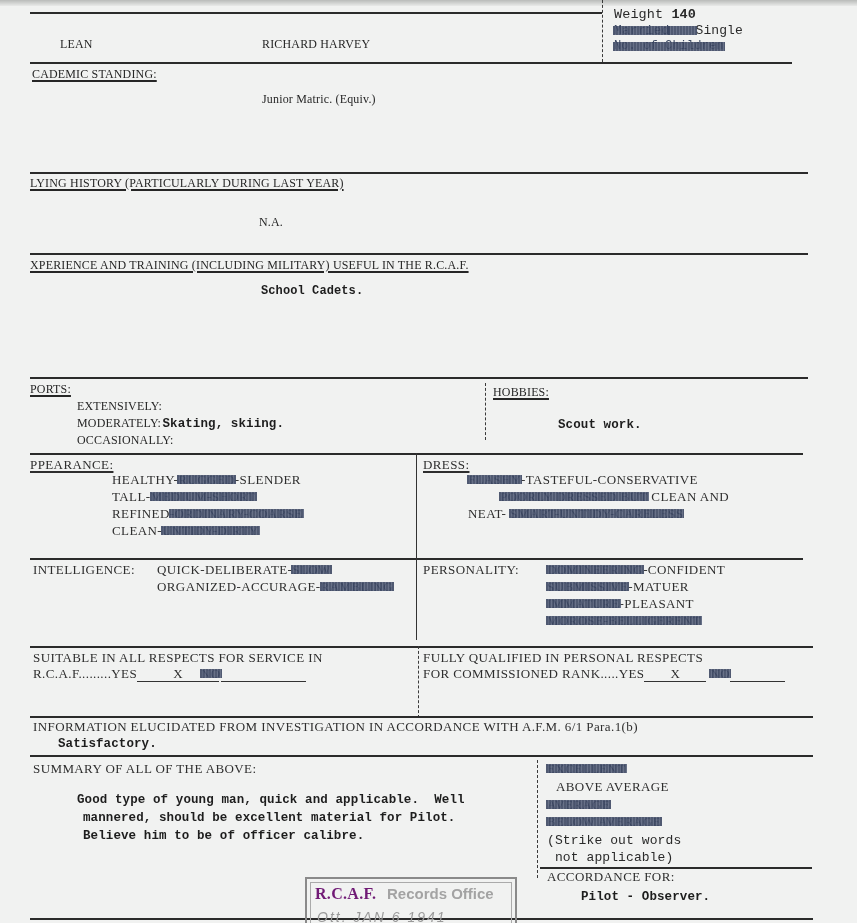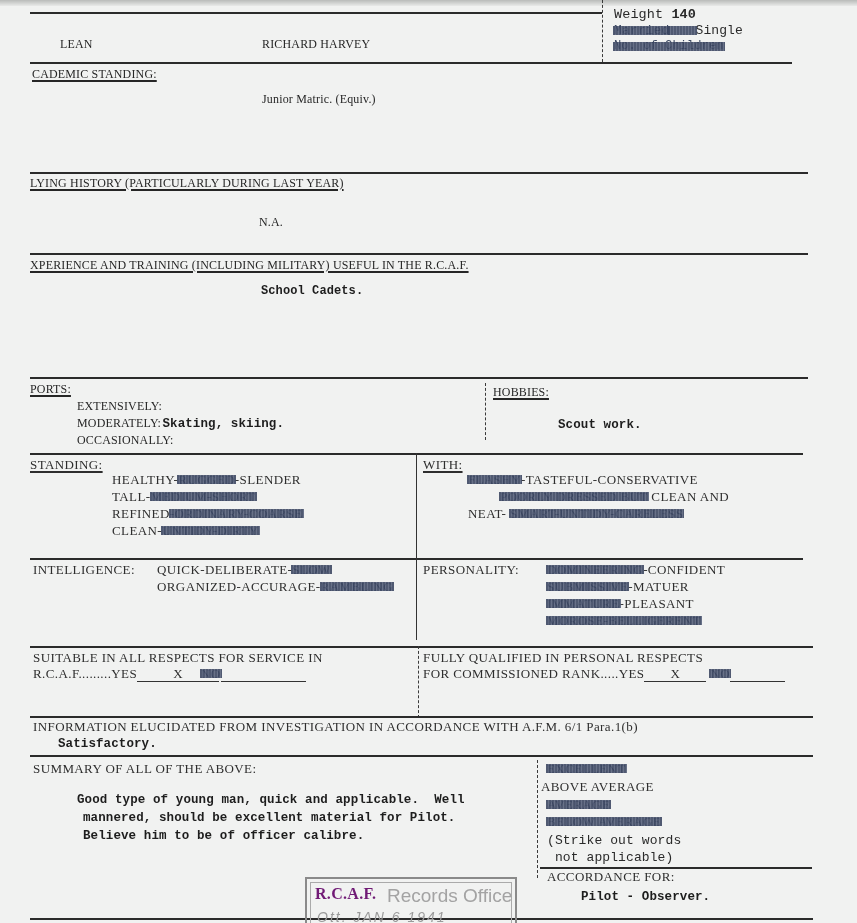--- a/index.html
+++ b/index.html
@@ -27,21 +27,21 @@
     background: repeating-linear-gradient(90deg, #3a4560 0 2px, #56607a 2px 3px);
     opacity: 0.88;
   }
   .blank { display: inline-block; border-bottom: 1.4px solid #333; }
   .stamp {
     position: absolute; left: 305px; top: 877px; width: 212px; height: 46px;
     border: 2px solid #8a8a8a; border-bottom: none; box-sizing: border-box;
   }
   .stamp-inner { position: absolute; left: 3px; top: 3px; right: 3px; bottom: 0; border: 1px solid #aaa; border-bottom: none; }
   .stamp-a { position: absolute; left: 8px; top: 6px; font-family: "Liberation Serif", serif; font-size: 16px; color: #701a75; font-weight: bold; letter-spacing: 0.3px; }
-  .stamp-b { position: absolute; left: 80px; top: 6px; font-family: "Liberation Sans", sans-serif; font-size: 19px; color: #a3a3a3; }
+  .stamp-b { position: absolute; left: 80px; top: 6px; font-family: "Liberation Sans", sans-serif; font-size: 15px; color: #a3a3a3; font-weight: bold; }
   .stamp-c { position: absolute; left: 10px; top: 30px; font-family: "Liberation Sans", sans-serif; font-size: 14px; color: #9a9a9a; letter-spacing: 2px; font-style: italic; }
 </style>
 </head>
 <body>
 
 <div class="topshade"></div>
 
 <div class="hr" style="left:30px;top:12px;width:572px;"></div>
 <div class="vr" style="left:602px;top:0;height:62px;"></div>
 <div class="t hd" style="left:60px;top:36px;">LEAN</div>
@@ -66,27 +66,27 @@
 <div class="t hd ul" style="left:30px;top:381px;">PORTS:</div>
 <div class="t hd" style="left:77px;top:398px;">EXTENSIVELY:</div>
 <div class="t" style="left:77px;top:415px;"><span class="hd" style="display:inline-block;">MODERATELY:</span><span class="bold" style="font-size:12.5px;margin-left:-6px;">Skating, skiing.</span></div>
 <div class="t hd" style="left:77px;top:432px;">OCCASIONALLY:</div>
 <div class="vr" style="left:485px;top:383px;height:57px;"></div>
 <div class="t hd ul" style="left:493px;top:384px;">HOBBIES:</div>
 <div class="t bold" style="left:558px;top:418px;font-size:12.5px;">Scout work.</div>
 
 <div class="hr" style="left:30px;top:453px;width:773px;"></div>
 <div class="vrs" style="left:416px;top:453px;height:105px;"></div>
-<div class="t caps ul" style="left:30px;top:457px;">STANDING:</div>
+<div class="t caps ul" style="left:30px;top:457px;">PPEARANCE:</div>
 <div class="t caps" style="left:112px;top:472px;"><span>HEALTHY-</span><span class="struck">RUGGED</span><span>-SLENDER</span></div>
 <div class="t caps" style="left:112px;top:489px;"><span>TALL-</span><span class="struck">MEDIUM-SHORT</span></div>
 <div class="t caps" style="left:112px;top:506px;"><span>REFINED</span><span class="struck">-ORDINARY-COARSE</span></div>
 <div class="t caps" style="left:112px;top:523px;"><span>CLEAN-</span><span class="struck">UNTIDY-DIRTY</span></div>
 
-<div class="t caps ul" style="left:423px;top:457px;">WITH:</div>
+<div class="t caps ul" style="left:423px;top:457px;">DRESS:</div>
 <div class="t caps" style="left:468px;top:472px;"><span class="struck">FLASHY</span><span>-TASTEFUL-CONSERVATIVE</span></div>
 <div class="t caps" style="left:488px;top:489px;padding-left:12px;"><span class="struck">POORLY DRESSED BUT</span><span> CLEAN AND</span></div>
 <div class="t caps" style="left:468px;top:506px;"><span>NEAT- </span><span class="struck">SMART-UNTIDY-CARELESS</span></div>
 
 <div class="hr" style="left:30px;top:558px;width:773px;"></div>
 <div class="vrs" style="left:416px;top:558px;height:82px;"></div>
 <div class="t caps" style="left:33px;top:562px;">INTELLIGENCE:</div>
 <div class="t caps" style="left:157px;top:562px;"><span>QUICK-DELIBERATE-</span><span class="struck">SLOW</span></div>
 <div class="t caps" style="left:157px;top:579px;"><span>ORGANIZED-ACCURAGE-</span><span class="struck">RAMBLING</span></div>
 
@@ -108,21 +108,21 @@
 <div class="t bold" style="left:58px;top:737px;font-size:12.5px;">Satisfactory.</div>
 <div class="hr" style="left:30px;top:755px;width:783px;"></div>
 
 <div class="t caps" style="left:33px;top:761px;">SUMMARY OF ALL OF THE ABOVE:</div>
 <div class="t bold" style="left:77px;top:793px;font-size:12.5px;">Good type of young man, quick and applicable.  Well</div>
 <div class="t bold" style="left:83px;top:811px;font-size:12.5px;">mannered, should be excellent material for Pilot.</div>
 <div class="t bold" style="left:83px;top:829px;font-size:12.5px;">Believe him to be of officer calibre.</div>
 
 <div class="vr" style="left:537px;top:760px;height:118px;"></div>
 <div class="t caps" style="left:547px;top:761px;"><span class="struck">EXCELLENT</span></div>
-<div class="t caps" style="left:541px;top:779px;">ABOVE AVERAGE</div>
+<div class="t caps" style="left:556px;top:779px;">ABOVE AVERAGE</div>
 <div class="t caps" style="left:547px;top:797px;"><span class="struck">AVERAGE</span></div>
 <div class="t caps" style="left:547px;top:814px;text-decoration:underline;"><span class="struck">BELOW AVERAGE</span></div>
 <div class="t" style="left:547px;top:833px;font-size:13px;">(Strike out words</div>
 <div class="t" style="left:547px;top:850px;font-size:13px;"> not applicable)</div>
 <div class="hr" style="left:540px;top:867px;width:272px;"></div>
 <div class="t caps" style="left:547px;top:869px;">ACCORDANCE FOR:</div>
 <div class="t bold" style="left:581px;top:890px;font-size:12.5px;">Pilot - Observer.</div>
 
 <div class="hr" style="left:30px;top:918px;width:783px;"></div>
 <div class="stamp">

